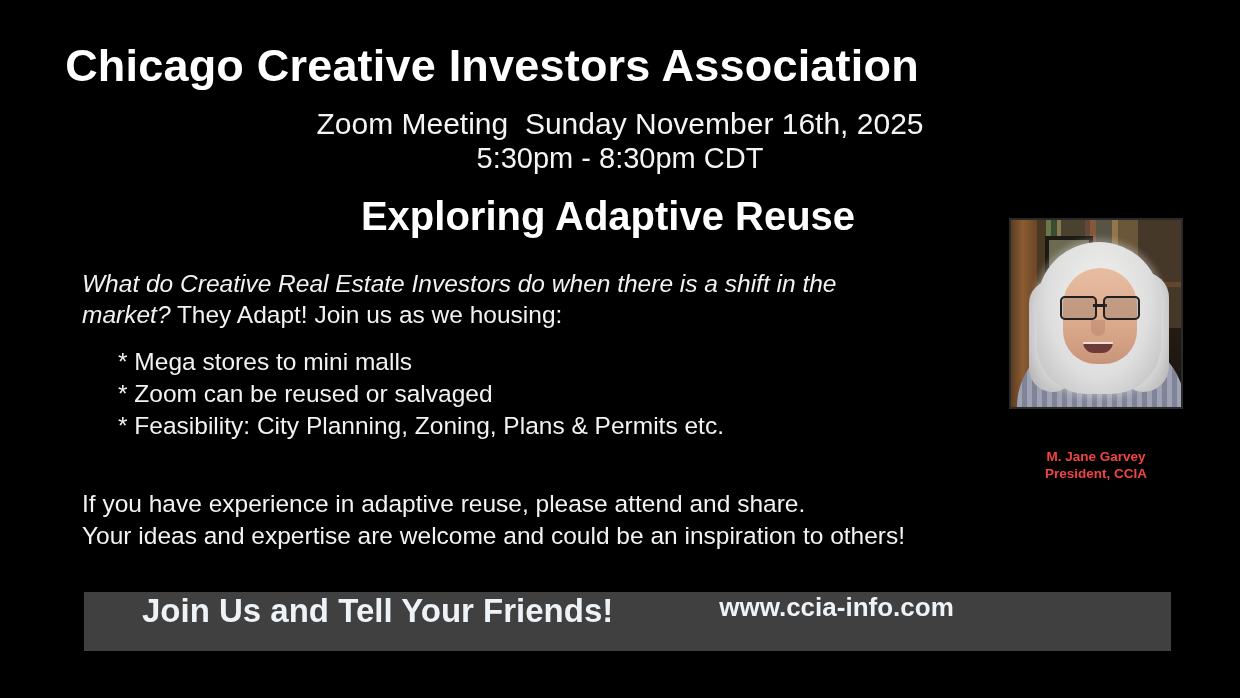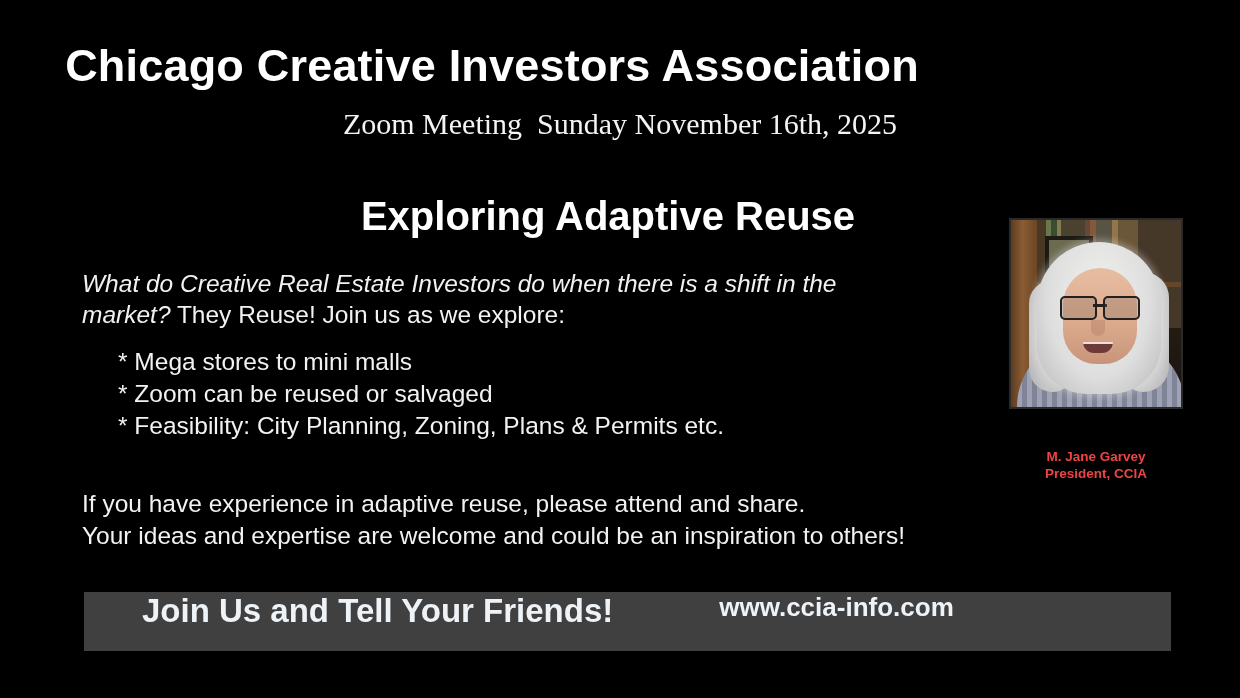--- a/index.html
+++ b/index.html
@@ -38,21 +38,20 @@
     position: absolute;
     left: 0;
     top: 106px;
     width: 1240px;
     text-align: center;
     font-size: 30px;
     font-weight: normal;
     line-height: 1.18;
     color: #f4f4f4;
     white-space: pre;
-    font-family: Liberation Serif, serif;
   }
   .time-line {
     position: absolute;
     left: 0;
     top: 142px;
     width: 1240px;
     text-align: center;
     font-size: 29px;
     font-weight: normal;
     color: #f4f4f4;
@@ -254,24 +253,25 @@
     white-space: nowrap;
   }
 </style>
 </head>
 <body>
 
 <div id="flyer">
 
   <div class="org-title">Chicago Creative Investors Association</div>
   <div class="meeting-line">Zoom Meeting  Sunday November 16th, 2025</div>
+  <div class="time-line">5:30pm - 8:30pm CDT</div>
   <div class="topic-title"><span>Exploring Adaptive Reuse</span></div>
 
   <div class="intro">
-    <span class="q">What do Creative Real Estate Investors do when there is a shift in the market?</span><span class="a">  They Reuse!  Join us as we explore:</span>
+    <span class="q">What do Creative Real Estate Investors do when there is a shift in the market?</span><span class="a">  They Adapt!  Join us as we housing:</span>
   </div>
 
   <div class="bullets">
     <div class="bullet-row">* Mega stores to mini malls</div>
     <div class="bullet-row">* Zoom can be reused or salvaged</div>
     <div class="bullet-row">* Feasibility: City Planning, Zoning, Plans &amp; Permits etc.</div>
   </div>
 
   <div class="outro">
     <div>If you have experience in adaptive reuse, please attend and share.</div>

